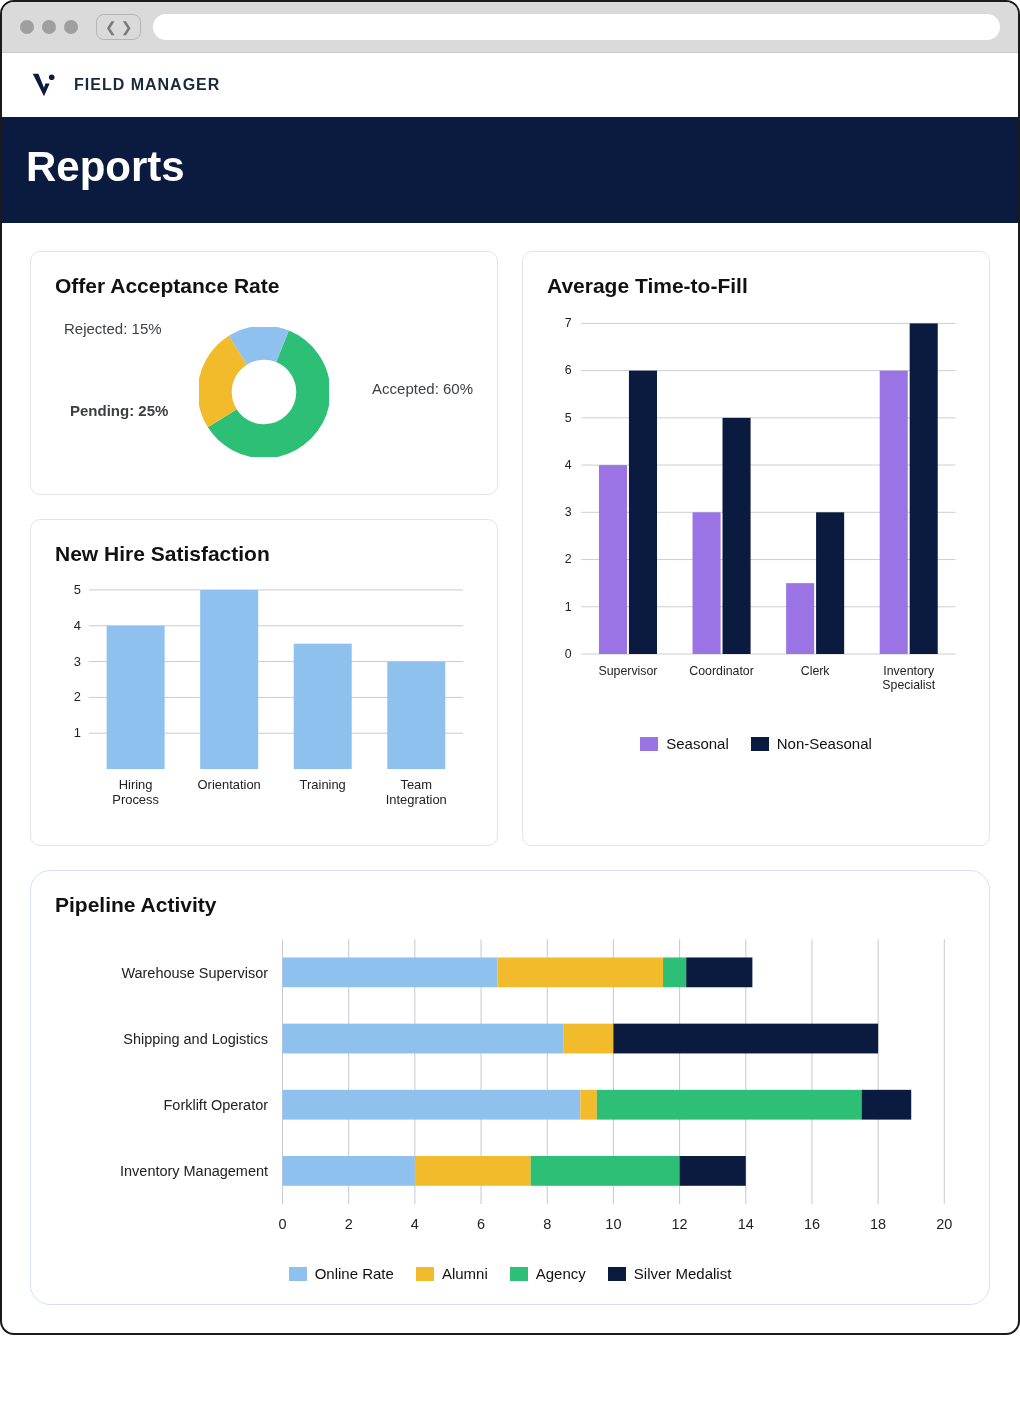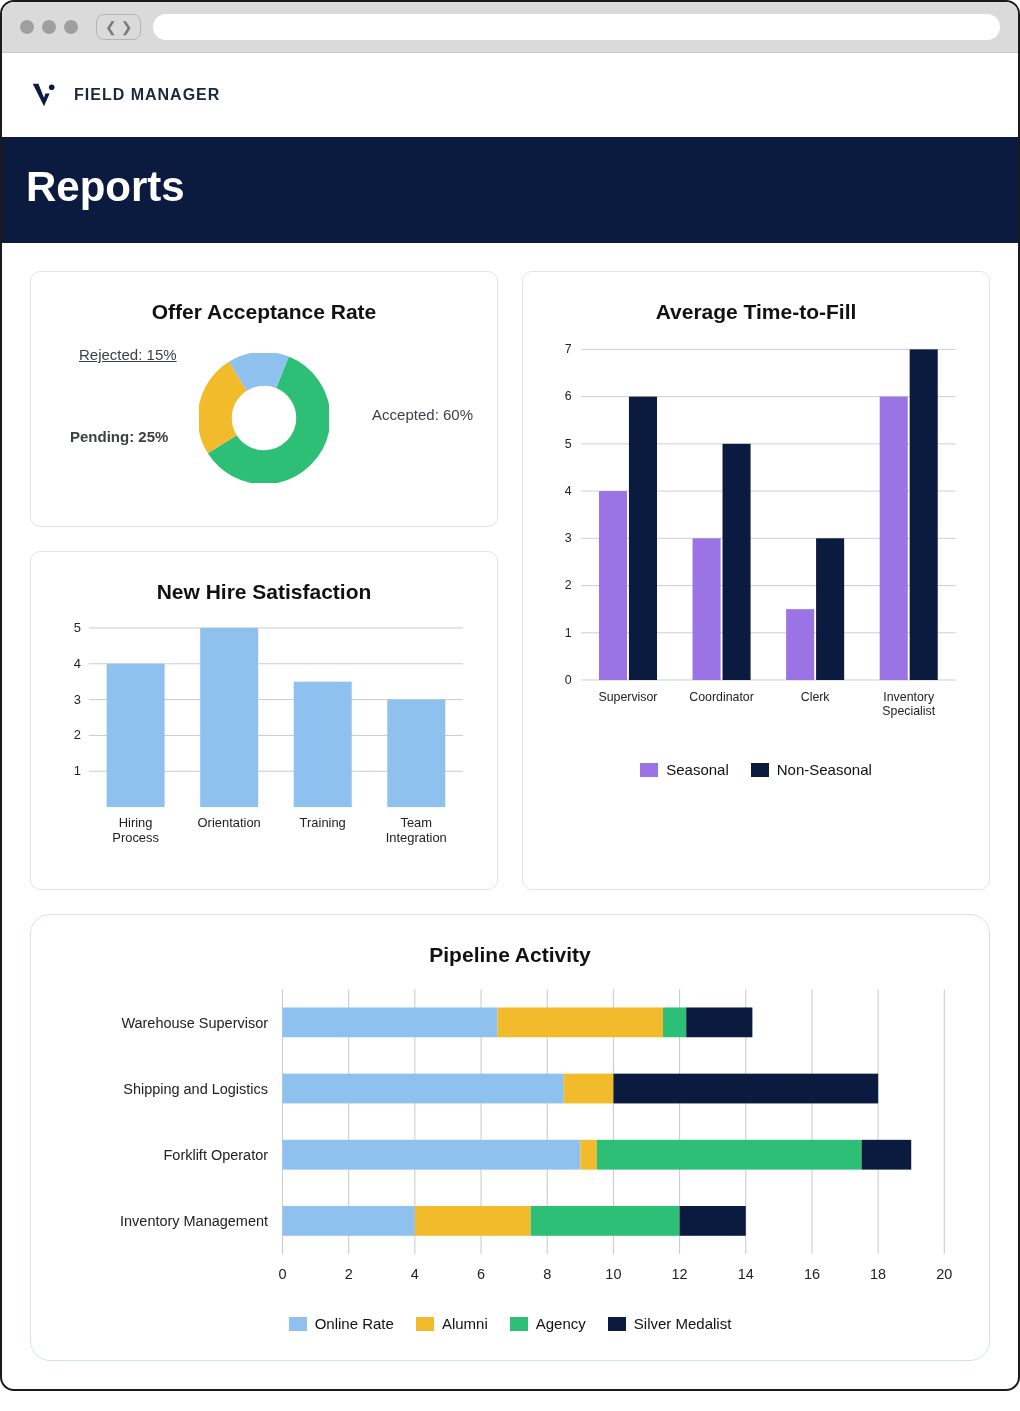--- a/index.html
+++ b/index.html
@@ -8,39 +8,39 @@
   .frame { width: 1020px; margin: 0 auto; border: 2px solid #1a1a1a; border-radius: 14px; overflow: hidden; background: #fff; }
 
   
   .browser-bar { display: flex; align-items: center; gap: 12px; padding: 12px 18px; background: #dadada; border-bottom: 1px solid #c8c8c8; }
   .dots { display: flex; gap: 8px; }
   .dot { width: 14px; height: 14px; border-radius: 50%; background: #9f9f9f; }
   .nav-arrows { display: flex; gap: 4px; margin-left: 6px; border: 1px solid #b5b5b5; border-radius: 8px; padding: 4px 8px; color: #7a7a7a; font-size: 14px; }
   .addr { flex: 1; height: 26px; background: #fff; border-radius: 13px; }
 
   
-  .app-brand { display: flex; align-items: center; gap: 16px; padding: 28px 28px; background: #fff; }
+  .app-brand { display: flex; align-items: center; gap: 16px; padding: 18px 28px; background: #fff; }
   .logo { width: 28px; height: 28px; }
   .brand-text { font-size: 16px; font-weight: 700; letter-spacing: 1px; color: #18283d; }
 
   .page-title-bar { background: #0a1b3f; color: #fff; padding: 26px 24px 32px; }
   .page-title-bar h1 { font-size: 42px; font-weight: 700; }
 
   .content { padding: 28px; display: grid; grid-template-columns: 1fr 1fr; gap: 24px; }
 
-  .card { border: 1px solid #e0e4ea; border-radius: 10px; background: #fff; padding: 28px 24px; text-align: center; }
+  .card { border: 1px solid #e0e4ea; border-radius: 10px; background: #fff; padding: 22px 24px; }
   .card h2 { font-size: 21px; font-weight: 700; margin-bottom: 14px; }
 
   .left-col { display: flex; flex-direction: column; gap: 24px; }
 
   
   .donut-wrap { position: relative; display: flex; align-items: center; justify-content: center; height: 160px; }
   .donut-label { position: absolute; font-size: 15px; color: #3c3f44; }
   .donut-label.accepted { right: 0; top: 68px; }
-  .donut-label.rejected { left: 24px; top: 8px; text-decoration: underline; }
+  .donut-label.rejected { left: 9px; top: 8px; }
   .donut-label.pending  { left: 15px; top: 90px; font-weight: bold; }
   .donut-svg { width: 130px; height: 130px; }
 
   
   svg text { font-size: 13px; fill: #222; }
 
   .legend { display: flex; gap: 22px; justify-content: center; margin-top: 20px; flex-wrap: wrap; }
   .legend-item { display: flex; align-items: center; gap: 8px; font-size: 15px; }
   .sw { width: 18px; height: 14px; }
 

